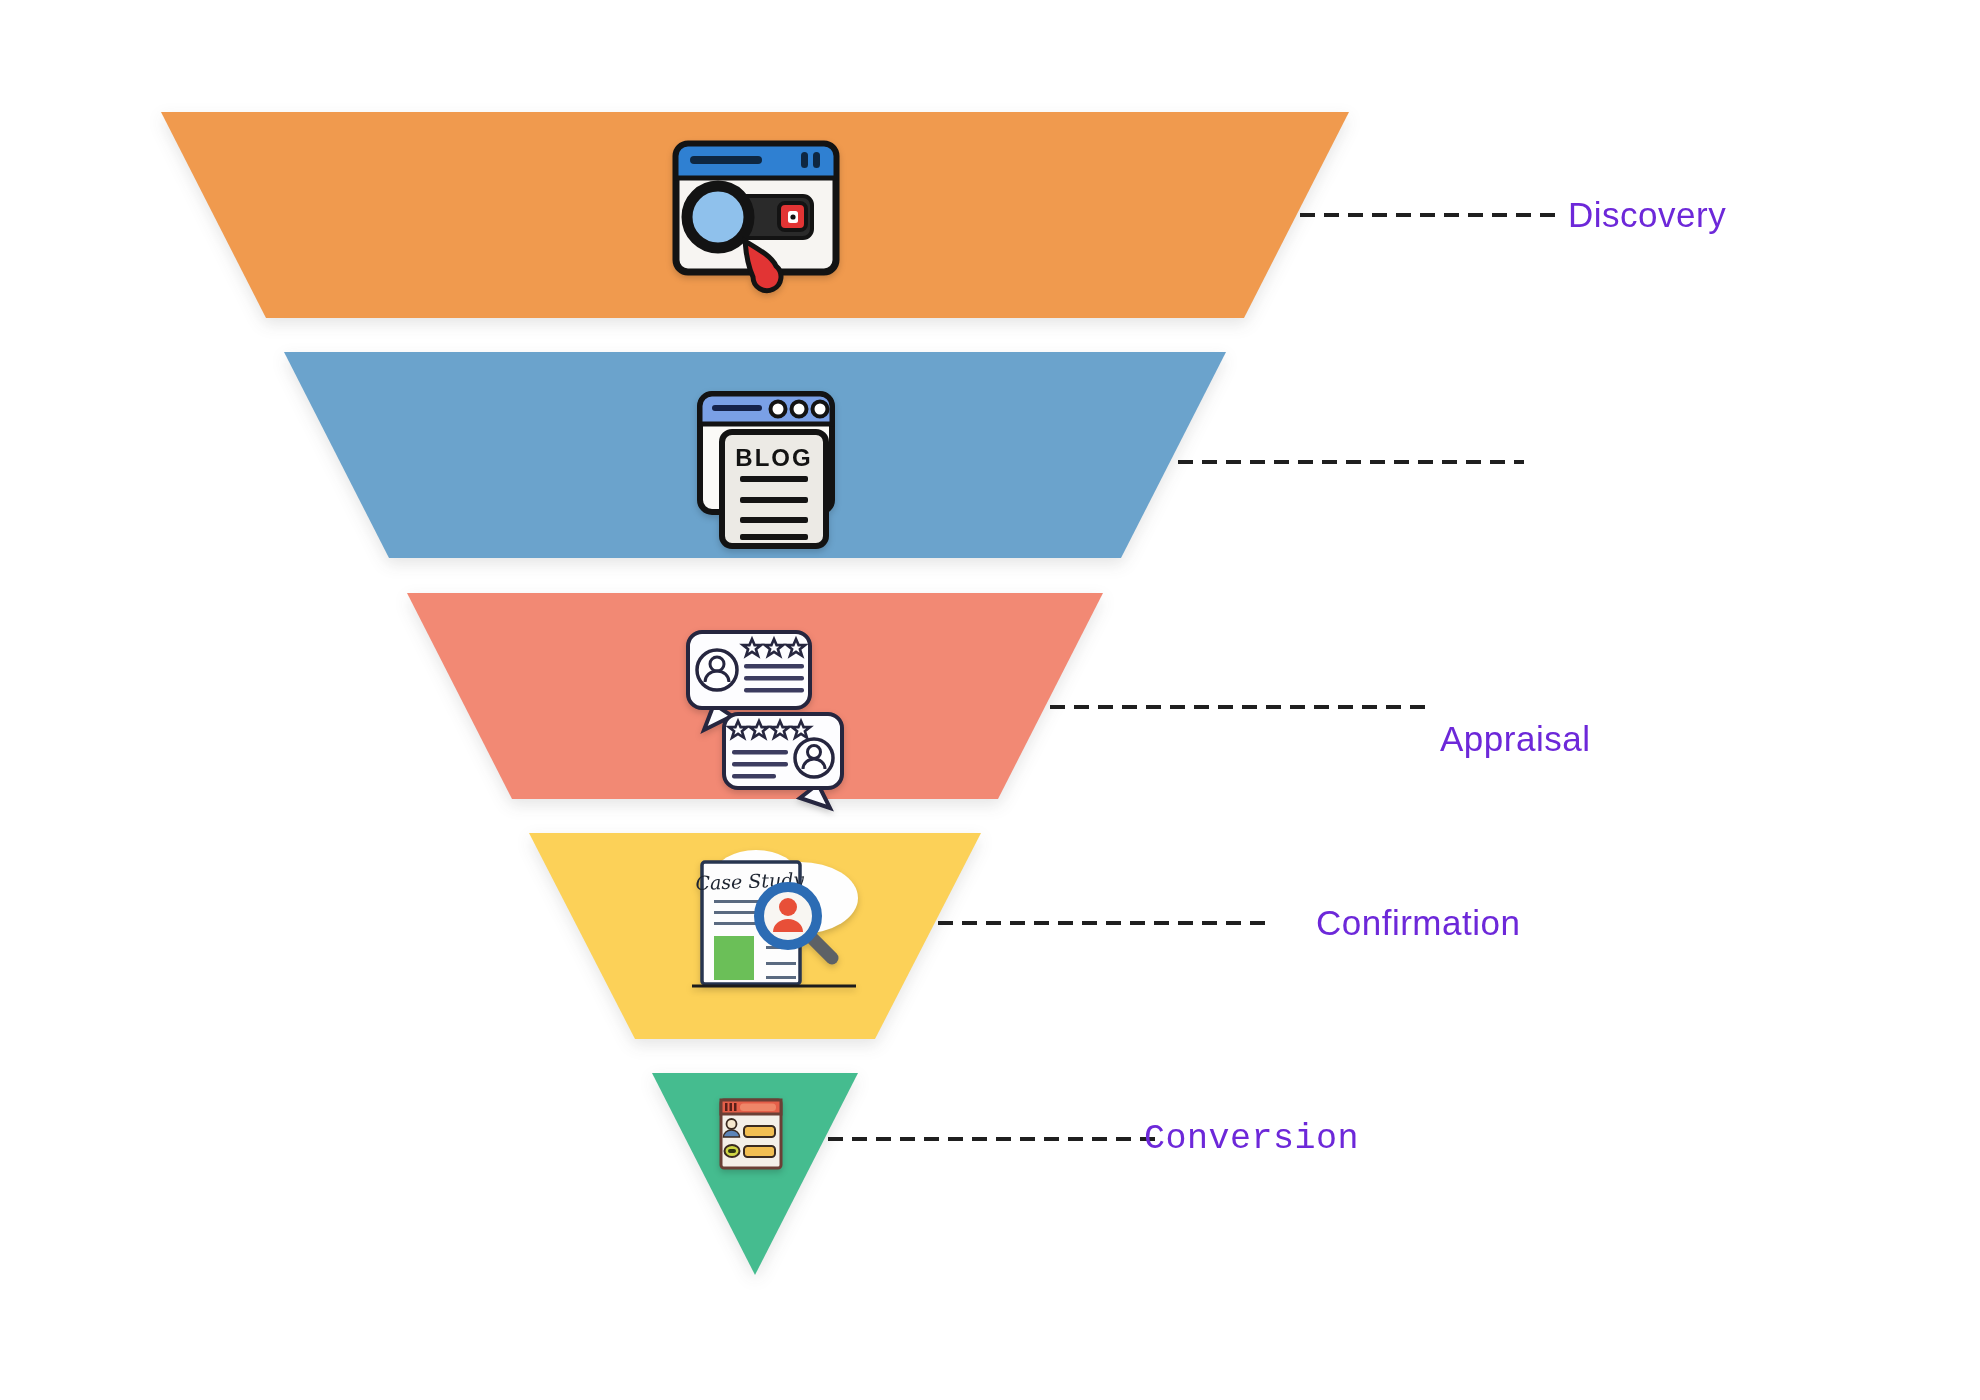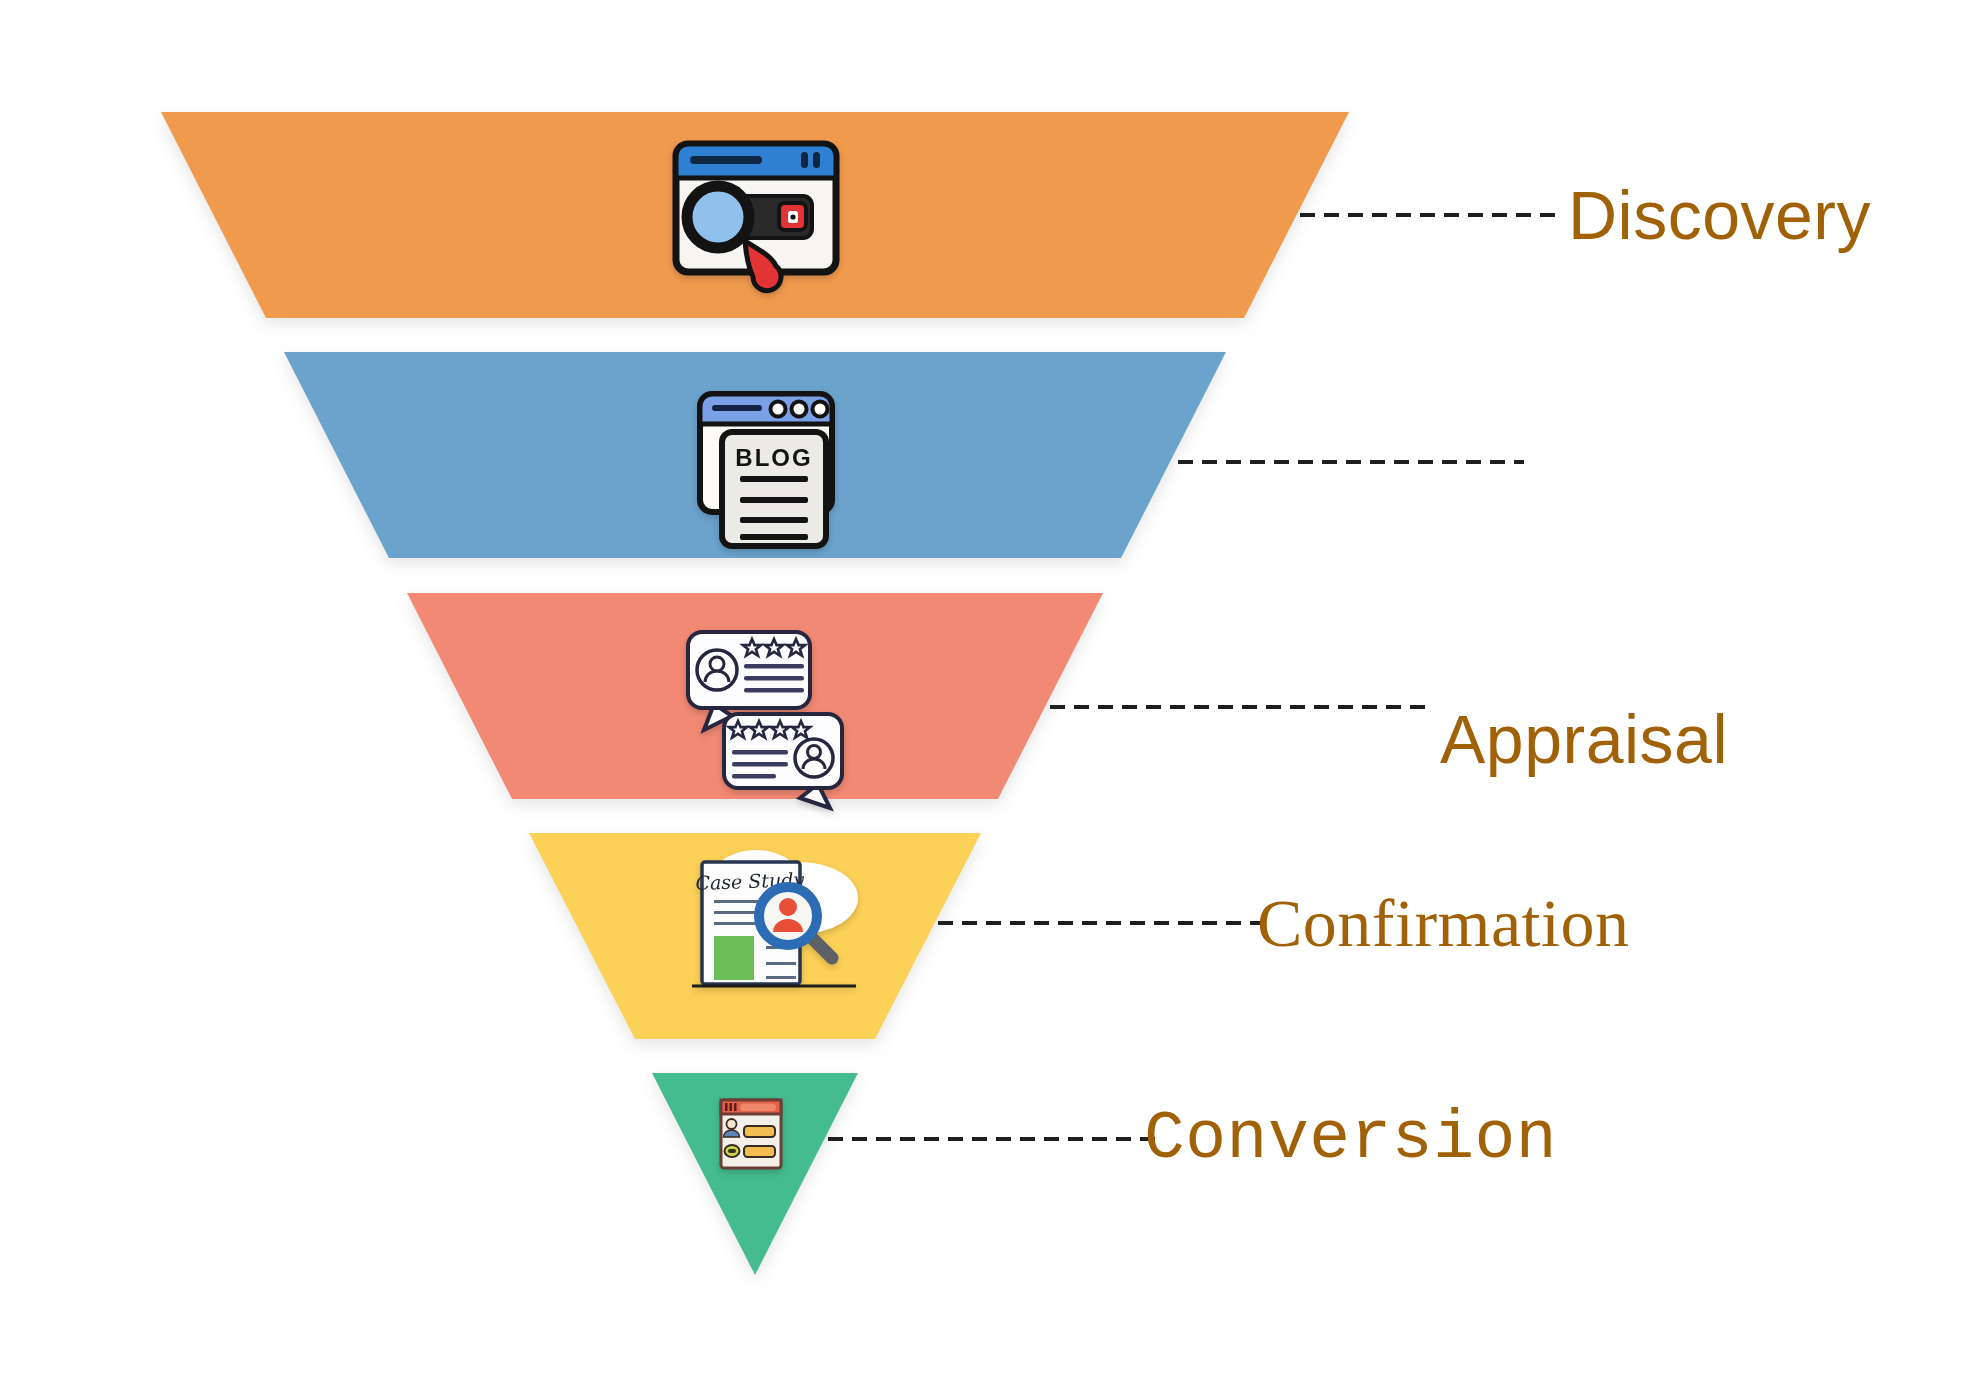--- a/index.html
+++ b/index.html
@@ -27,24 +27,24 @@
   .funnel-svg polygon.segment {
     filter: drop-shadow(0 6px 8px rgba(40,40,40,0.12));
   }
   .icon-group {
     filter: drop-shadow(0 3px 3px rgba(0,0,0,0.18));
   }
   .stage-label {
     position: absolute;
     height: 66px;
     line-height: 66px;
-    font-size: 68px;
+    font-size: 35px;
     font-weight: 400;
     letter-spacing: 0.5px;
-    color: #a16207;
+    color: #6d28d9;
     white-space: nowrap;
   }
 </style>
 </head>
 <body>
 
 <div class="canvas">
 
   <svg class="funnel-svg" viewBox="0 0 1980 1400">
 
@@ -151,16 +151,16 @@
       <path d="M723.5,1137 a8,7 0 0 1 16,0 z" fill="#5b84b8" stroke="#3a2a20" stroke-width="1.5"></path>
       <rect x="744" y="1126" width="31" height="11" rx="3.5" fill="#f2be52" stroke="#3a2a20" stroke-width="2"></rect>
       <ellipse cx="732" cy="1151" rx="7.5" ry="6" fill="#cfd545" stroke="#3a2a20" stroke-width="2"></ellipse>
       <rect x="728" y="1149" width="8" height="4" rx="2" fill="#2f3313"></rect>
       <rect x="744" y="1146" width="31" height="11" rx="3.5" fill="#f2be52" stroke="#3a2a20" stroke-width="2"></rect>
     </g>
   </svg>
 
   <div class="stage-label" style="left:1568px; top:182px;">Discovery</div>
   <div class="stage-label" style="left:1440px; top:706px;">Appraisal</div>
-  <div class="stage-label" style="left:1257px; top:890px;font-family:Liberation Serif, serif;">Confirmation</div>
+  <div class="stage-label" style="left:1316px; top:890px;">Confirmation</div>
   <div class="stage-label" style="left:1144px; top:1106px;font-family:Liberation Mono, monospace;">Conversion</div>
 
 </div>
 
 </body></html>

